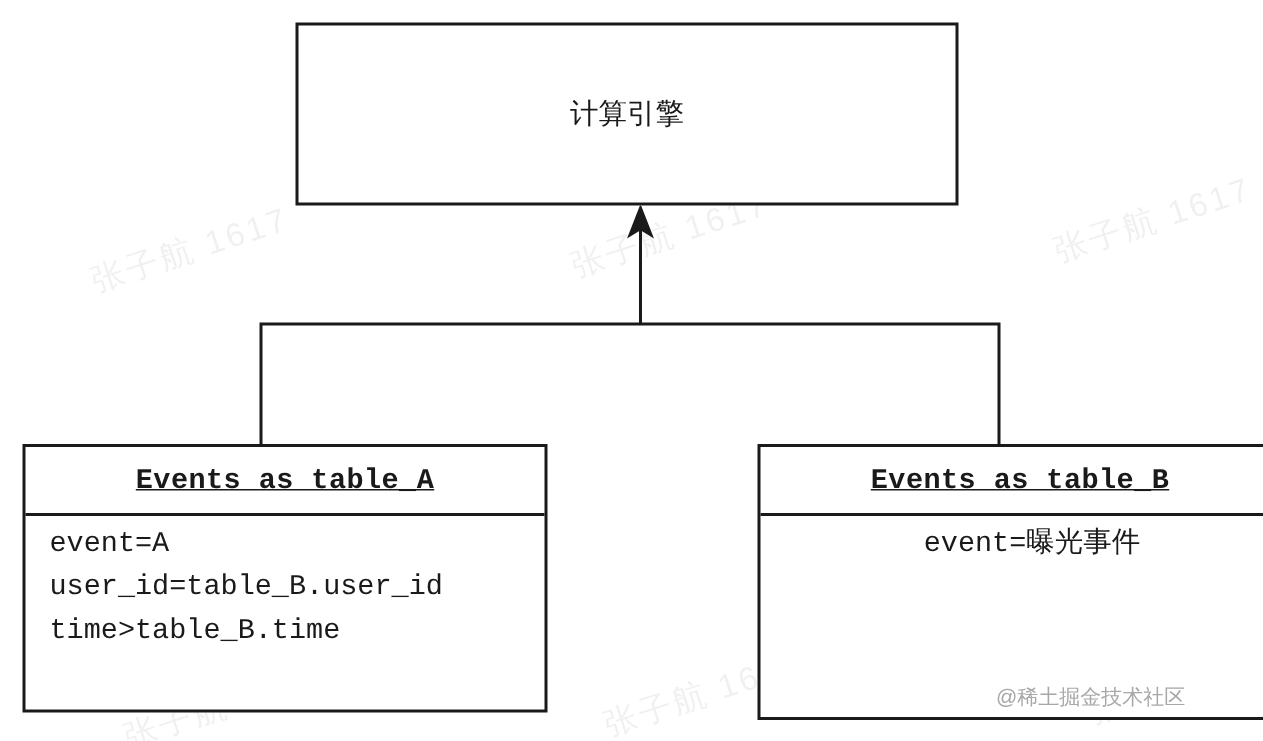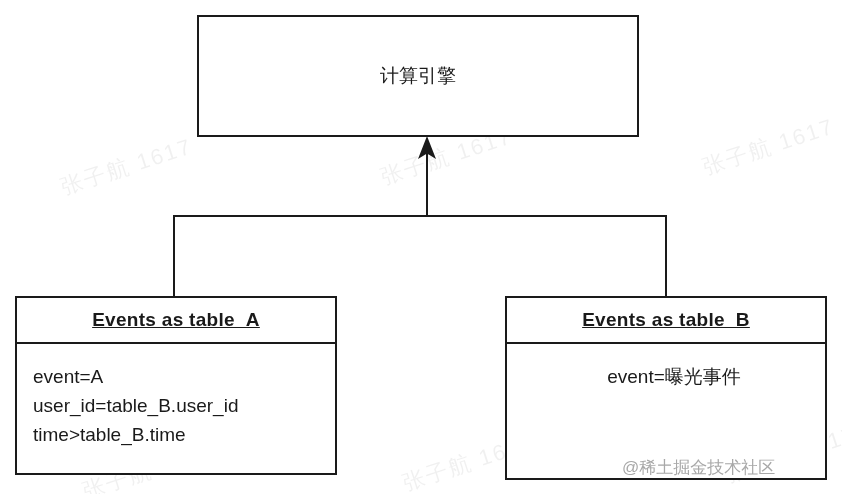--- a/index.html
+++ b/index.html
@@ -51,49 +51,50 @@
     width: 442px; height: 122px;
     border: 2px solid var(--line);
     background: var(--background);
     display: flex; align-items: center; justify-content: center;
     font-size: 19px;
   }
 
   
   .etable {
     position: absolute;
-    width: 322px;
+    width: 350px;
     border: 2px solid var(--line);
     background: var(--background);
+    font-family: Liberation Mono, monospace;
   }
   .tableA { left: 15px;  top: 296px; height: 179px; }
   .tableB { left: 505px; top: 296px; height: 184px; text-align: center; }
   .thead {
     height: 46px;
     border-bottom: 2px solid var(--line);
     display: flex; align-items: center; justify-content: center;
   }
   .ttitle {
     font-weight: bold;
     font-size: 19px;
     text-decoration: underline;
     letter-spacing: 0.3px;
   }
-  .tbody { padding: 18px 0 0 16px; }
+  .tbody { padding: 4px 0 0 16px; }
   .trow {
     font-size: 19px;
     line-height: 29px;
     white-space: nowrap;
   }
 
   
   .attribution {
     position: absolute;
-    left: 622px; top: 456px;
-    font-size: 17px;
+    left: 664px; top: 456px;
+    font-size: 14px;
     color: var(--attribution);
     white-space: nowrap;
   }
 </style>
 </head>
 <body>
 
 <div class="canvas">
 
   <div class="watermark-layer">

